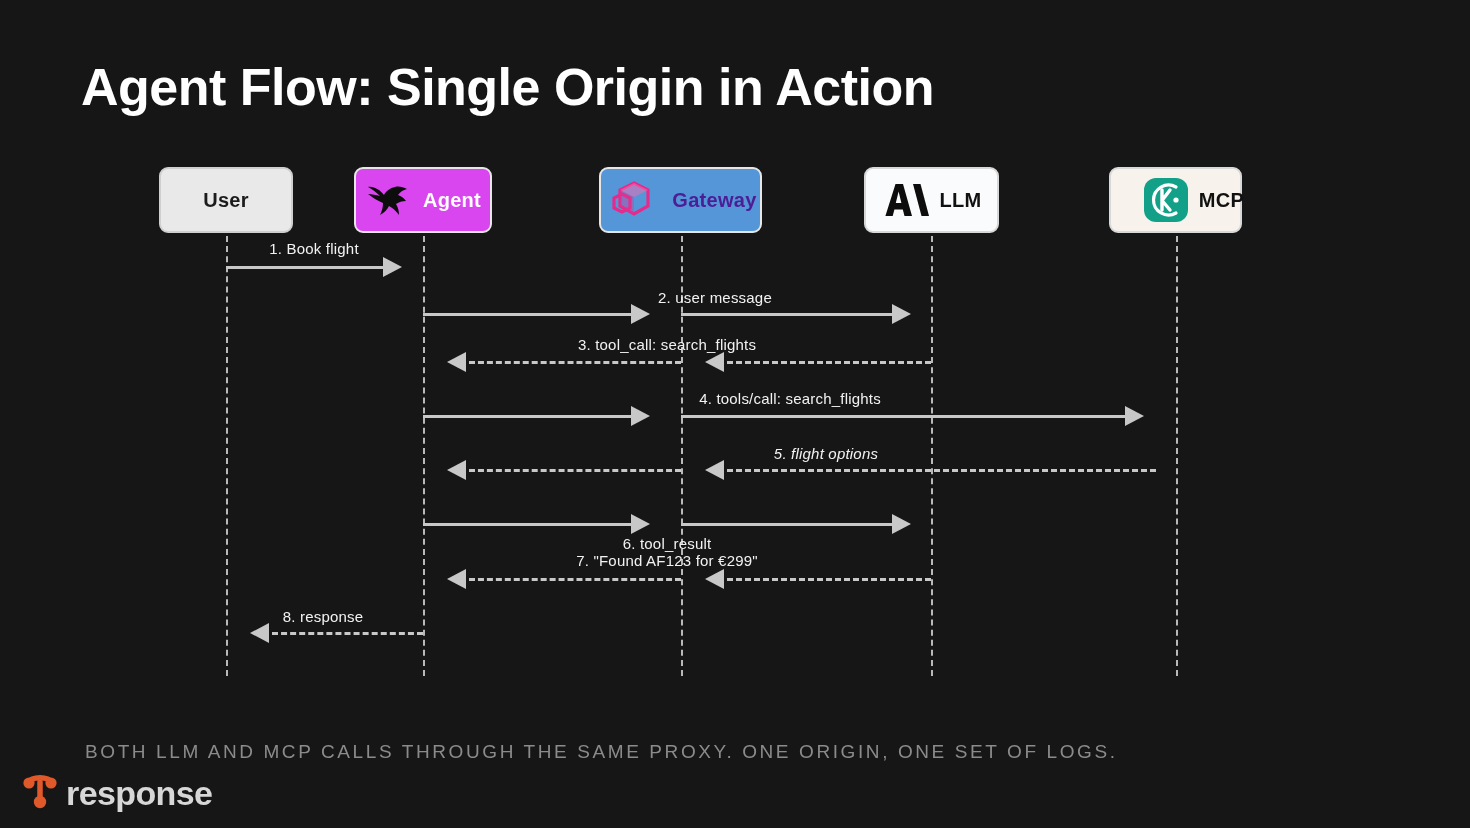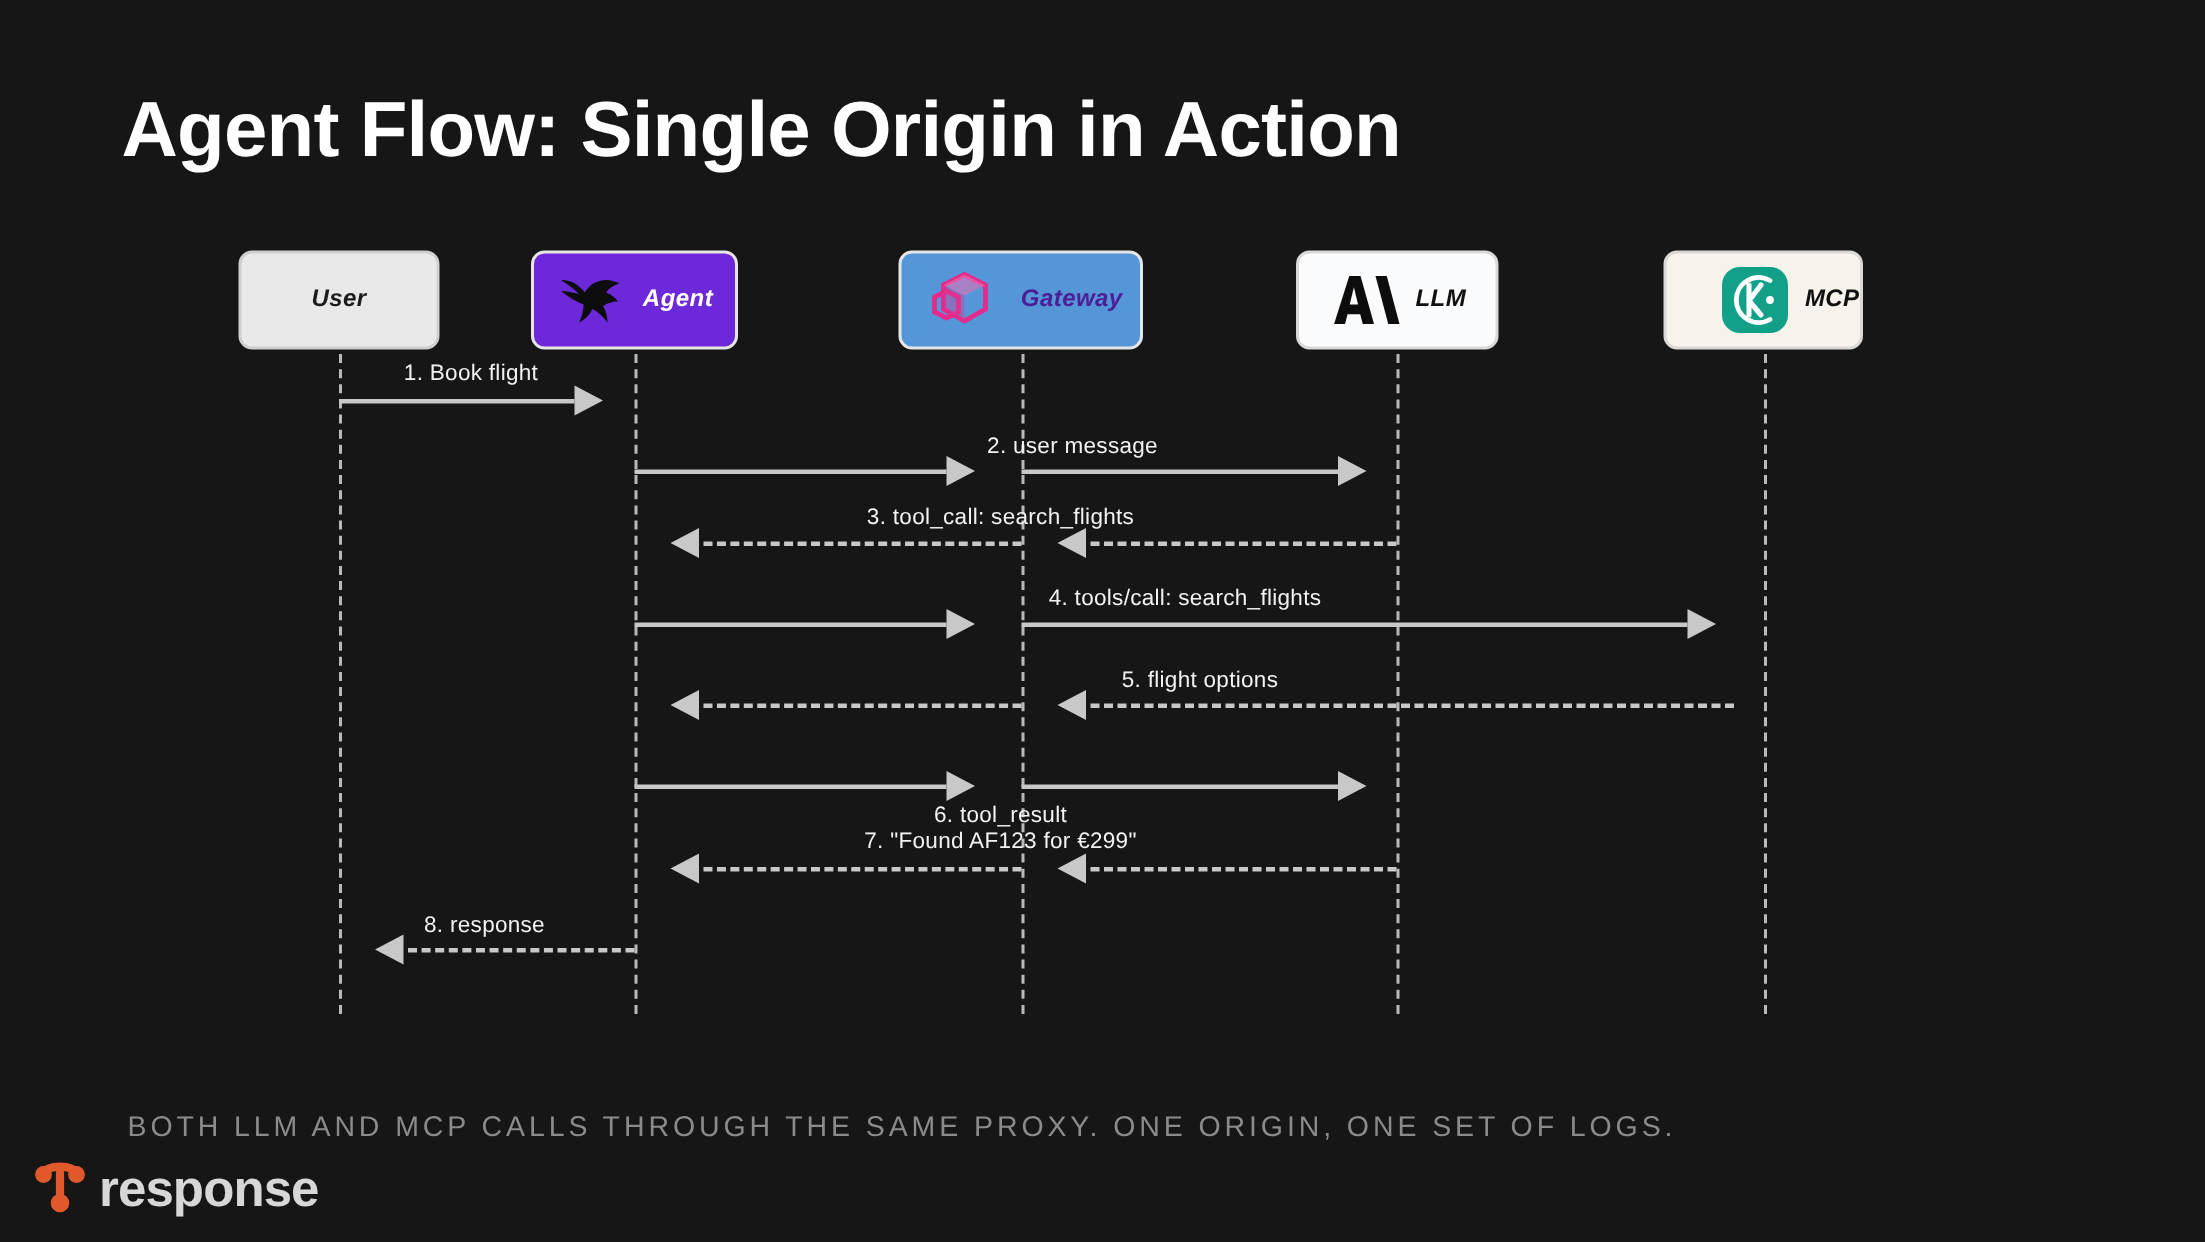--- a/index.html
+++ b/index.html
@@ -43,42 +43,41 @@
     height: 66px;
     border-radius: 9px;
     display: flex;
     align-items: center;
     justify-content: center;
     gap: 10px;
     box-sizing: border-box;
     border: 2px solid #cfcfcf;
   }
   .participant .plabel {
-    font-size: 16px;
+    font-size: 20px;
     font-weight: bold;
     letter-spacing: 0.3px;
     white-space: nowrap;
-    font-style: italic;
   }
   .participant .picon {
     display: flex;
     align-items: center;
     justify-content: center;
     flex: 0 0 auto;
   }
 
   #participant-user {
     left: 159px; top: 167px; width: 134px;
     background: #e9e9e9;
   }
   #participant-user .plabel { color: #1c1c1c; }
 
   #participant-agent {
     left: 354px; top: 167px; width: 138px;
-    background: #6d28d9;
+    background: #d946ef;
     border-color: #e6e6e6;
   }
   #participant-agent .plabel { color: #ffffff; }
 
   #participant-gateway {
     left: 599px; top: 167px; width: 163px;
     background: #5596d8;
     border-color: #e6e6e6;
   }
   #participant-gateway .plabel { color: #4c1d95; }
@@ -251,21 +250,21 @@
   <div class="arrowhead left" style="left:447px; top:352px;"></div>
   <div class="msg-line dashed" style="left:727px; top:361px; width:204px;"></div>
   <div class="arrowhead left" style="left:705px; top:352px;"></div>
 
   <div class="msg-label" style="left:790px; top:390px;">4. tools/call: search_flights</div>
   <div class="msg-line solid" style="left:423px; top:415px; width:208px;"></div>
   <div class="arrowhead right" style="left:631px; top:406px;"></div>
   <div class="msg-line solid" style="left:681px; top:415px; width:444px;"></div>
   <div class="arrowhead right" style="left:1125px; top:406px;"></div>
 
-  <div class="msg-label" style="left:800px; top:445px;">5. flight options</div>
+  <div class="msg-label" style="left:826px; top:445px;font-style:italic;">5. flight options</div>
   <div class="msg-line dashed" style="left:469px; top:469px; width:212px;"></div>
   <div class="arrowhead left" style="left:447px; top:460px;"></div>
   <div class="msg-line dashed" style="left:727px; top:469px; width:429px;"></div>
   <div class="arrowhead left" style="left:705px; top:460px;"></div>
 
   <div class="msg-label" style="left:667px; top:499px;margin-top:36px;">6. tool_result</div>
   <div class="msg-line solid" style="left:423px; top:523px; width:208px;"></div>
   <div class="arrowhead right" style="left:631px; top:514px;"></div>
   <div class="msg-line solid" style="left:681px; top:523px; width:211px;"></div>
   <div class="arrowhead right" style="left:892px; top:514px;"></div>

